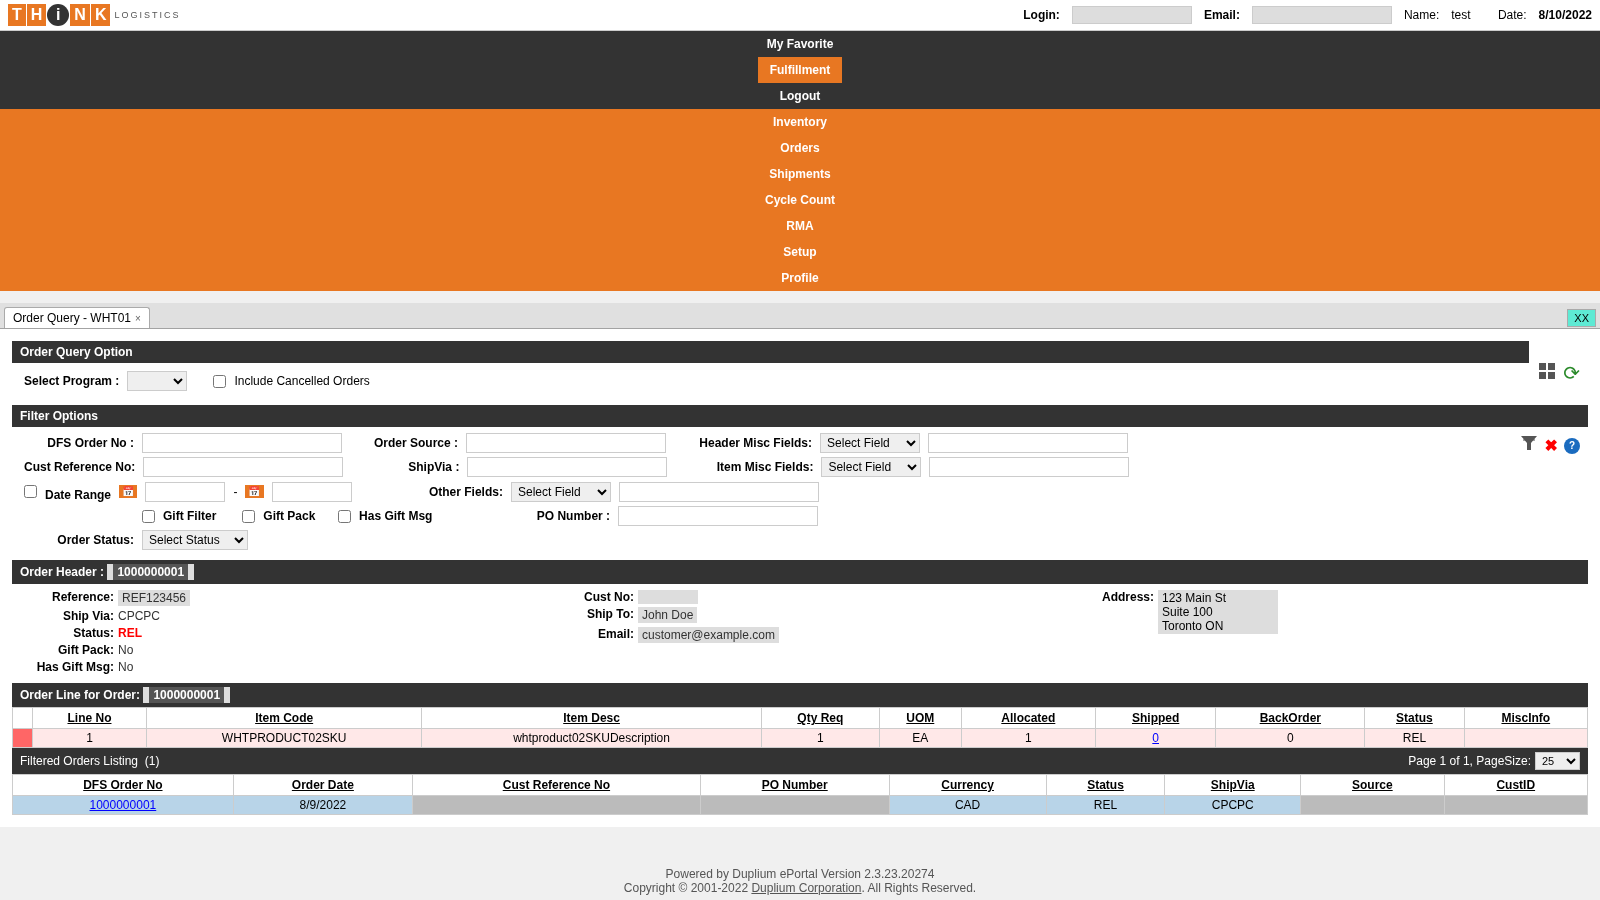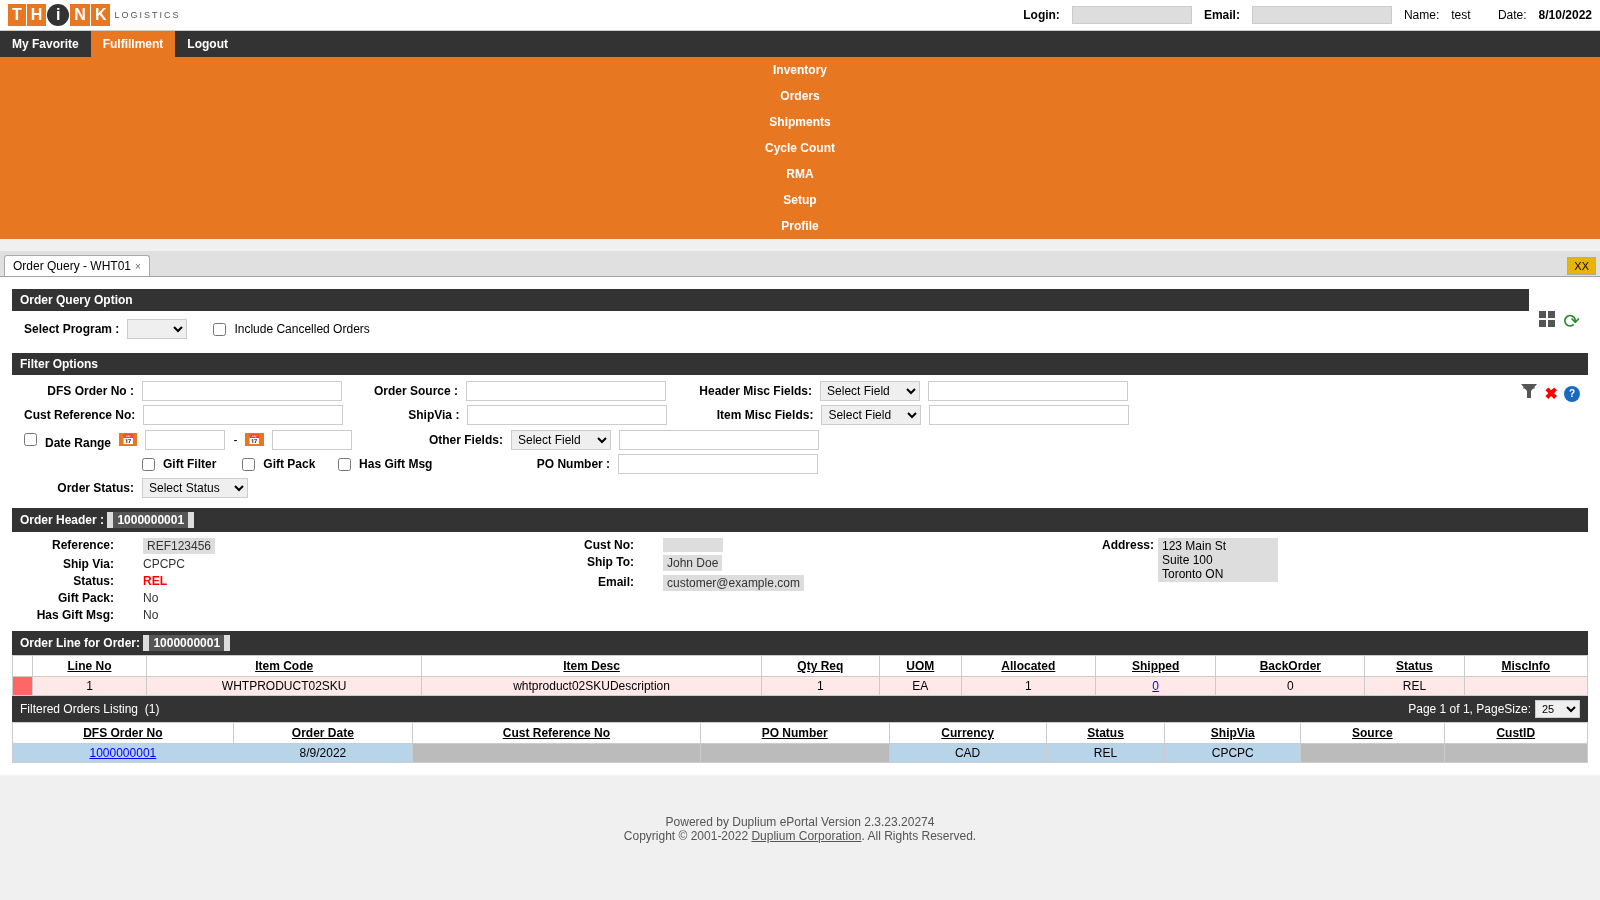--- a/index.html
+++ b/index.html
@@ -13,21 +13,21 @@
     .logo-h { background: #e87722; color: #fff; font-weight: bold; font-size: 16px; padding: 2px 4px; }
     .logo-i { background: #333; color: #fff; font-weight: bold; font-size: 16px; padding: 2px 4px; border-radius: 50%; width: 22px; text-align: center; }
     .logo-n { background: #e87722; color: #fff; font-weight: bold; font-size: 16px; padding: 2px 4px; }
     .logo-k { background: #e87722; color: #fff; font-weight: bold; font-size: 16px; padding: 2px 4px; }
     .logo-logistics { font-size: 9px; color: #555; display: block; text-align: center; letter-spacing: 2px; }
     #header-right { display: flex; align-items: center; gap: 12px; font-size: 12px; }
     #header-right label { font-weight: bold; }
     #header-right input { border: 1px solid #ccc; padding: 2px 4px; width: 120px; background: #e8e8e8; }
 
     
-    #nav-bar1 { background: #333; display: flex; align-items: center; padding: 0; }
+    #nav-bar1 { background: #333; display: flex; align-items: center; padding: 0; flex-direction: column; }
     .nav1-item { color: #fff; padding: 6px 12px; cursor: pointer; font-size: 12px; font-weight: bold; }
     .nav1-item.active { background: #e87722; }
 
     #nav-bar2 { background: #e87722; display: flex; align-items: center; padding: 0; flex-direction: column; }
     .nav2-item { color: #fff; padding: 6px 12px; cursor: pointer; font-size: 12px; font-weight: bold; }
 
     
     #tab-bar { background: #e0e0e0; display: flex; align-items: center; padding: 4px 4px 0; border-bottom: 1px solid #a3a3a3; margin-top: 12px; }
     .tab { background: #d0d0d0; border: 1px solid #aaa; border-bottom: none; padding: 3px 8px; cursor: pointer; display: flex; align-items: center; gap: 4px; font-size: 12px; border-radius: 3px 3px 0 0; }
     .tab.active { background: #fff; }
@@ -42,21 +42,21 @@
 
     
     .form-section { padding: 8px 12px; background: #fff; }
     .form-row { display: flex; align-items: center; margin-bottom: 6px; gap: 8px; }
     .form-label { font-weight: bold; text-align: right; white-space: nowrap; }
     .filter-label { font-weight: bold; white-space: nowrap; text-align: right; min-width: 110px; }
     .filter-input { border: 1px solid #ccc; padding: 1px 4px; height: 20px; flex: 1; max-width: 200px; }
     .filter-select { border: 1px solid #ccc; padding: 1px 2px; height: 20px; font-size: 12px; }
     .oh-row { display: flex; gap: 4px; margin-bottom: 3px; }
     .oh-label { font-weight: bold; white-space: nowrap; min-width: 90px; text-align: right; }
-    .oh-value { color: #333; margin-left: 25px; }
+    .oh-value { color: #333; }
     .oh-value.red { color: red; font-weight: bold; }
     table { width: 100%; border-collapse: collapse; font-size: 12px; }
     th { background: #fff; border: 1px solid #ccc; padding: 3px 6px; font-weight: bold; text-align: center; cursor: pointer; white-space: nowrap; }
     th a { color: #000; text-decoration: underline; }
     td { border: 1px solid #ccc; padding: 2px 6px; text-align: center; }
     tr.highlight { background: #ffe8e8; }
     .td-link { color: blue; text-decoration: underline; cursor: pointer; }
     .filtered-header { background: #333; color: #fff; padding: 4px 8px; font-size: 12px; display: flex; justify-content: space-between; align-items: center; }
     .filtered-header-right { display: flex; align-items: center; gap: 4px; }
     .page-select { border: 1px solid #ccc; padding: 1px 2px; height: 18px; font-size: 11px; }
@@ -121,21 +121,21 @@
   <div class="nav2-item">RMA</div>
   <div class="nav2-item">Setup</div>
   <div class="nav2-item">Profile</div>
 </div>
 
 <div id="tab-bar">
   <div class="tab active">
     <span>Order Query - WHT01</span>
     <span class="close-x">×</span>
   </div>
-  <button id="tab-close-btn" style="margin-left:auto; background:#eab308; border:1px solid #aaa; cursor:pointer; padding:2px 6px; font-size:11px;">XX</button>
+  <button id="tab-close-btn" style="margin-left:auto; background:#5eead4; border:1px solid #aaa; cursor:pointer; padding:2px 6px; font-size:11px;">XX</button>
 </div>
 
 <div id="main" style="position:relative;">
 
   <div style="display:flex; align-items:stretch;">
     <div style="flex:1;">
       <div class="section-header">
         <span>Order Query Option</span>
       </div>
       <div class="form-section">

